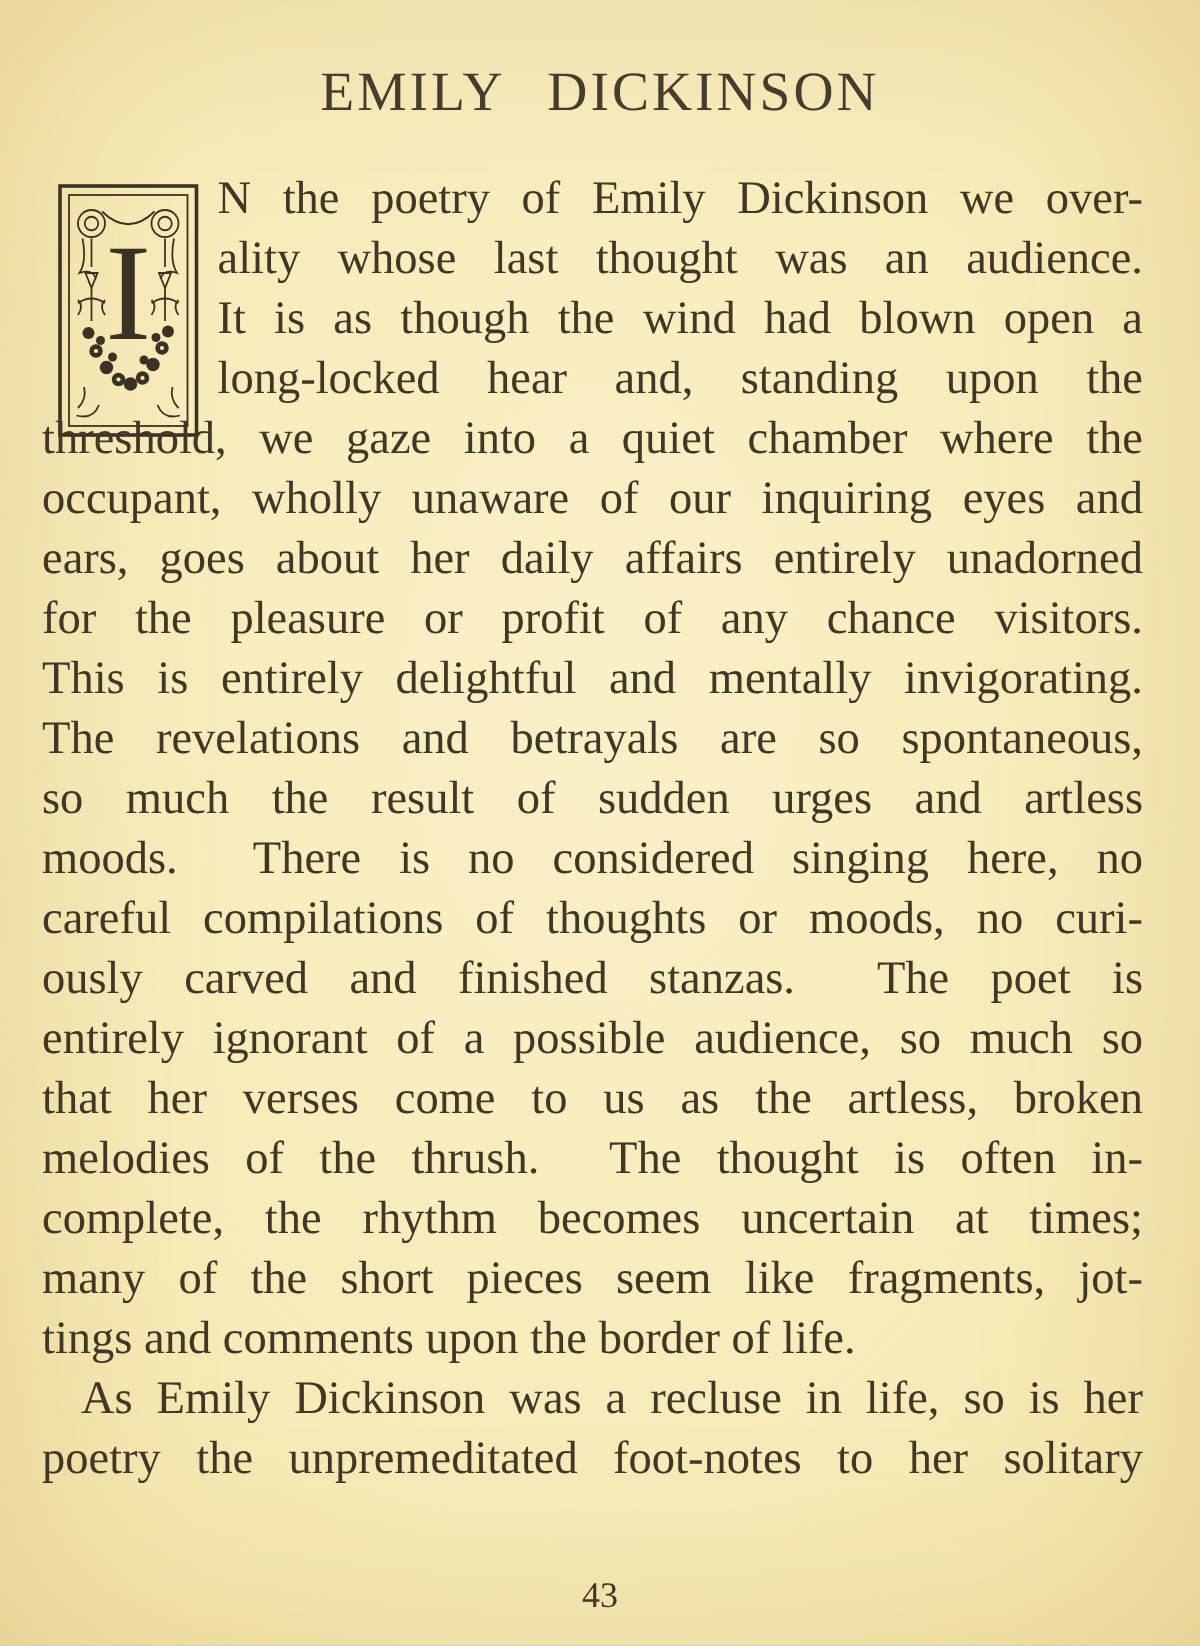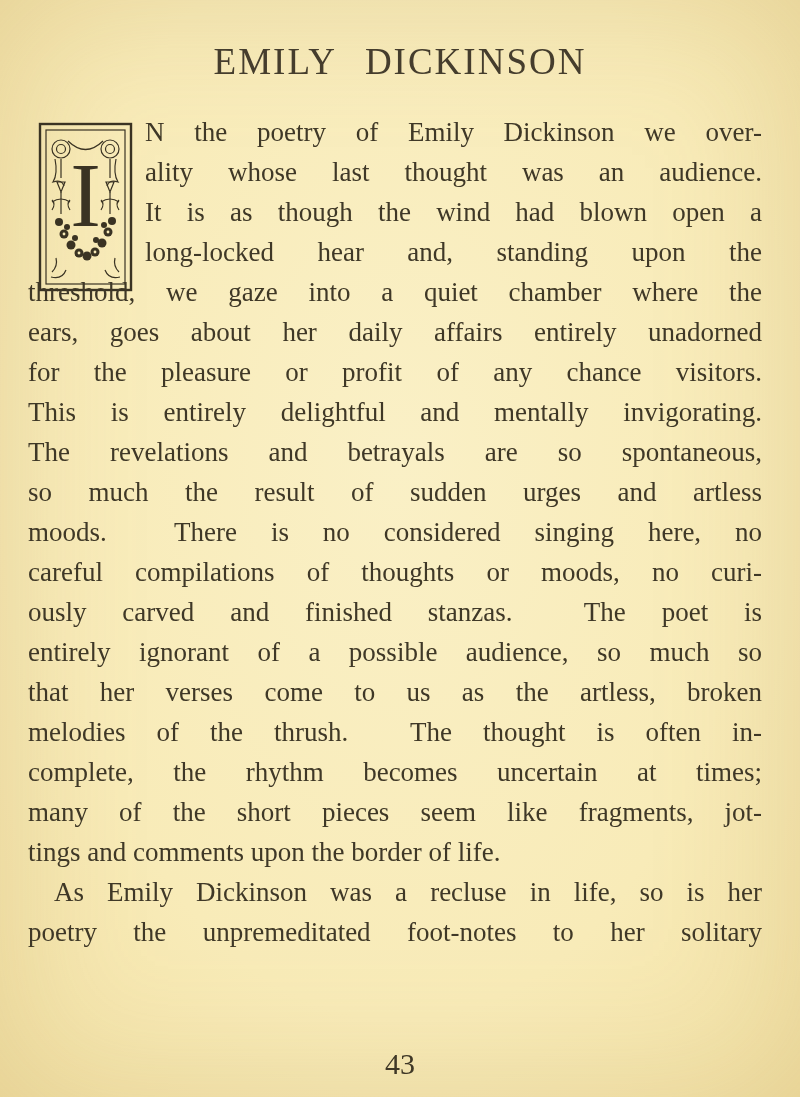--- a/index.html
+++ b/index.html
@@ -35,38 +35,38 @@
   }
   #bodytext {
     position: absolute;
     left: 28px;
     top: 112px;
     width: 734px;
   }
   .line {
     height: 40px;
     line-height: 40px;
-    font-size: 27px;
+    font-size: 31px;
     white-space: pre-wrap;
     overflow: hidden;
     text-align: justify;
     text-align-last: justify;
     text-justify: inter-word;
     color: #3f3827;
   }
   .line.dc { margin-left: 117px; }
   .line.short { text-align-last: left; }
   .line.pindent { text-indent: 26px; }
   #folio {
     position: absolute;
     top: 1044px;
     left: 0;
     width: 100%;
     text-align: center;
-    font-size: 30px;
+    font-size: 24px;
     line-height: 40px;
     color: #3f3827;
   }
 </style>
 </head>
 <body>
 
 <div id="page">
 
   <div id="title">EMILY DICKINSON</div>
@@ -121,20 +121,21 @@
     </g>
     <text x="47.5" y="104" text-anchor="middle" font-family="Liberation Serif, DejaVu Serif, serif" font-size="92" fill="#3a3323">I</text>
   </svg>
 
   <div id="bodytext">
     <div class="line dc">N the poetry of Emily Dickinson we over-</div>
     <div class="line dc">ality whose last thought was an audience.</div>
     <div class="line dc">It is as though the wind had blown open a</div>
     <div class="line dc">long-locked hear and, standing upon the</div>
     <div class="line">threshold, we gaze into a quiet chamber where the</div>
+    <div class="line">occupant, wholly unaware of our inquiring eyes and</div>
     <div class="line">ears, goes about her daily affairs entirely unadorned</div>
     <div class="line">for the pleasure or profit of any chance visitors.</div>
     <div class="line">This is entirely delightful and mentally invigorating.</div>
     <div class="line">The revelations and betrayals are so spontaneous,</div>
     <div class="line">so much the result of sudden urges and artless</div>
     <div class="line">moods.  There is no considered singing here, no</div>
     <div class="line">careful compilations of thoughts or moods, no curi-</div>
     <div class="line">ously carved and finished stanzas.  The poet is</div>
     <div class="line">entirely ignorant of a possible audience, so much so</div>
     <div class="line">that her verses come to us as the artless, broken</div>

